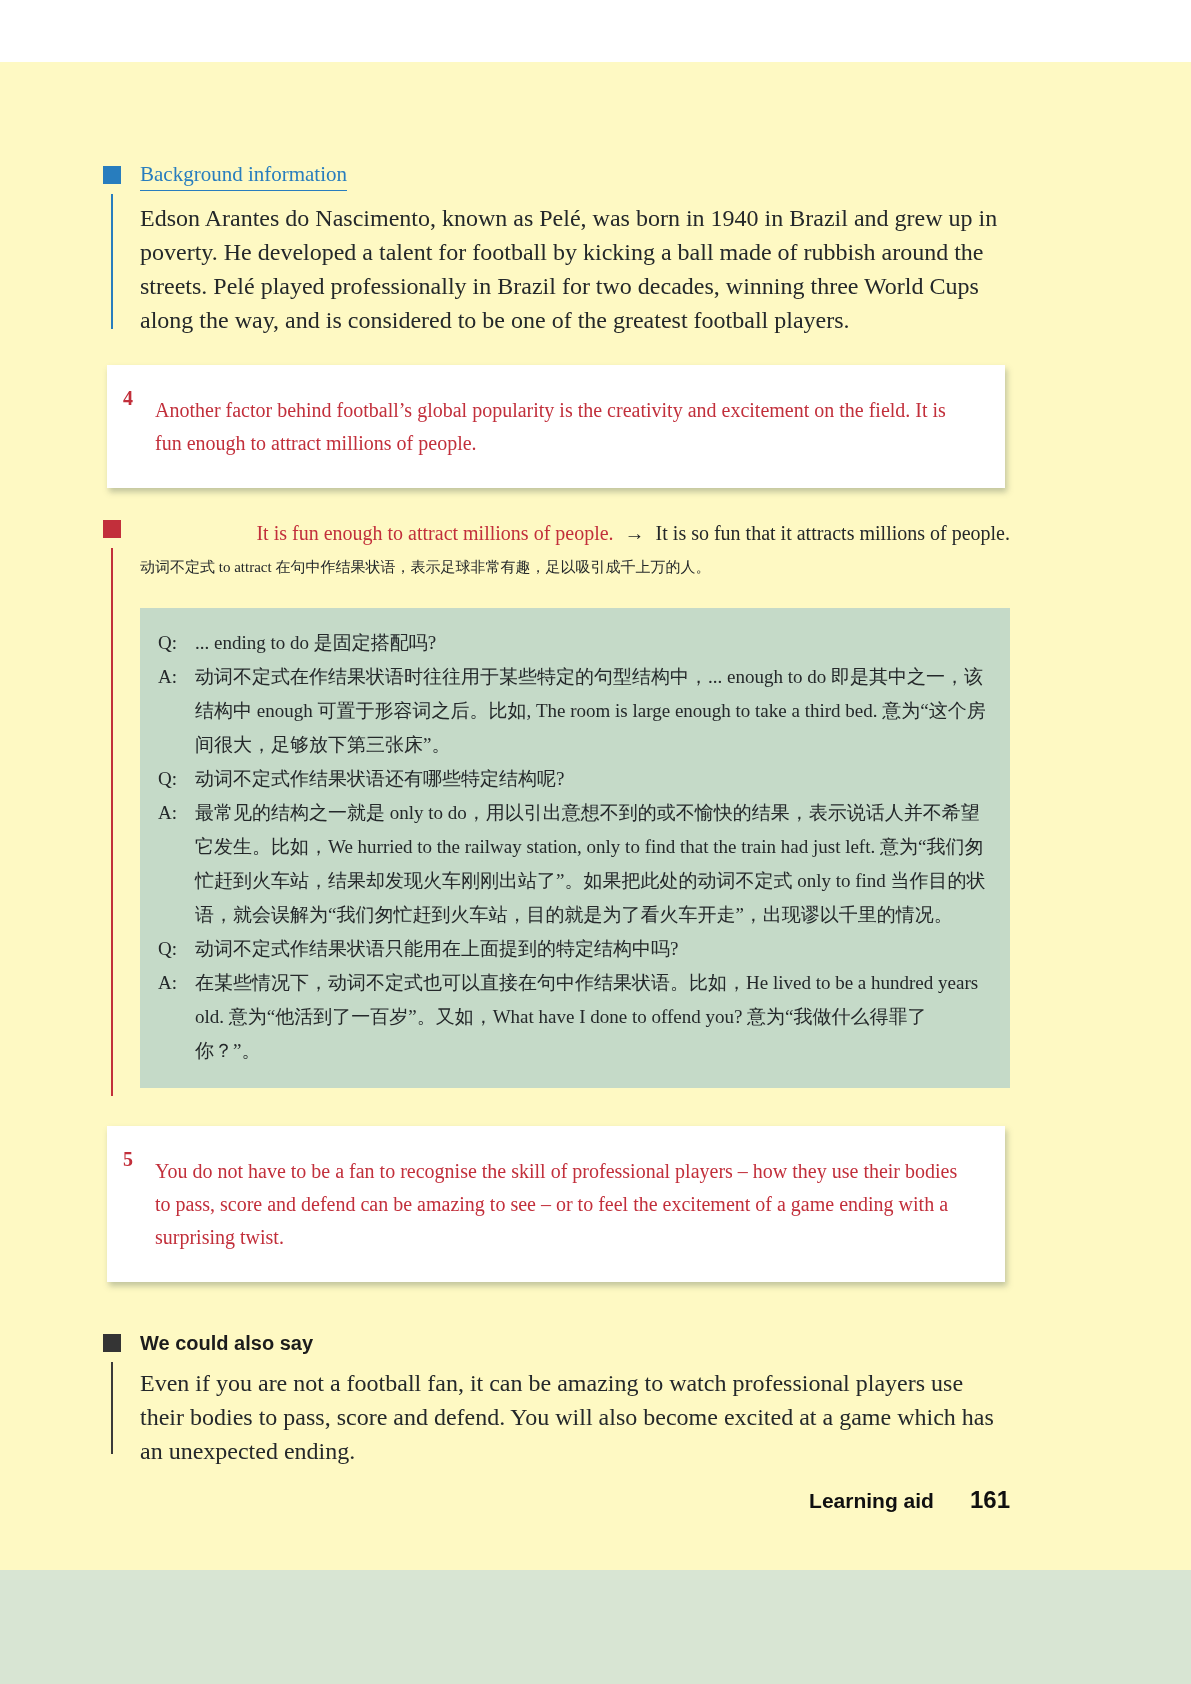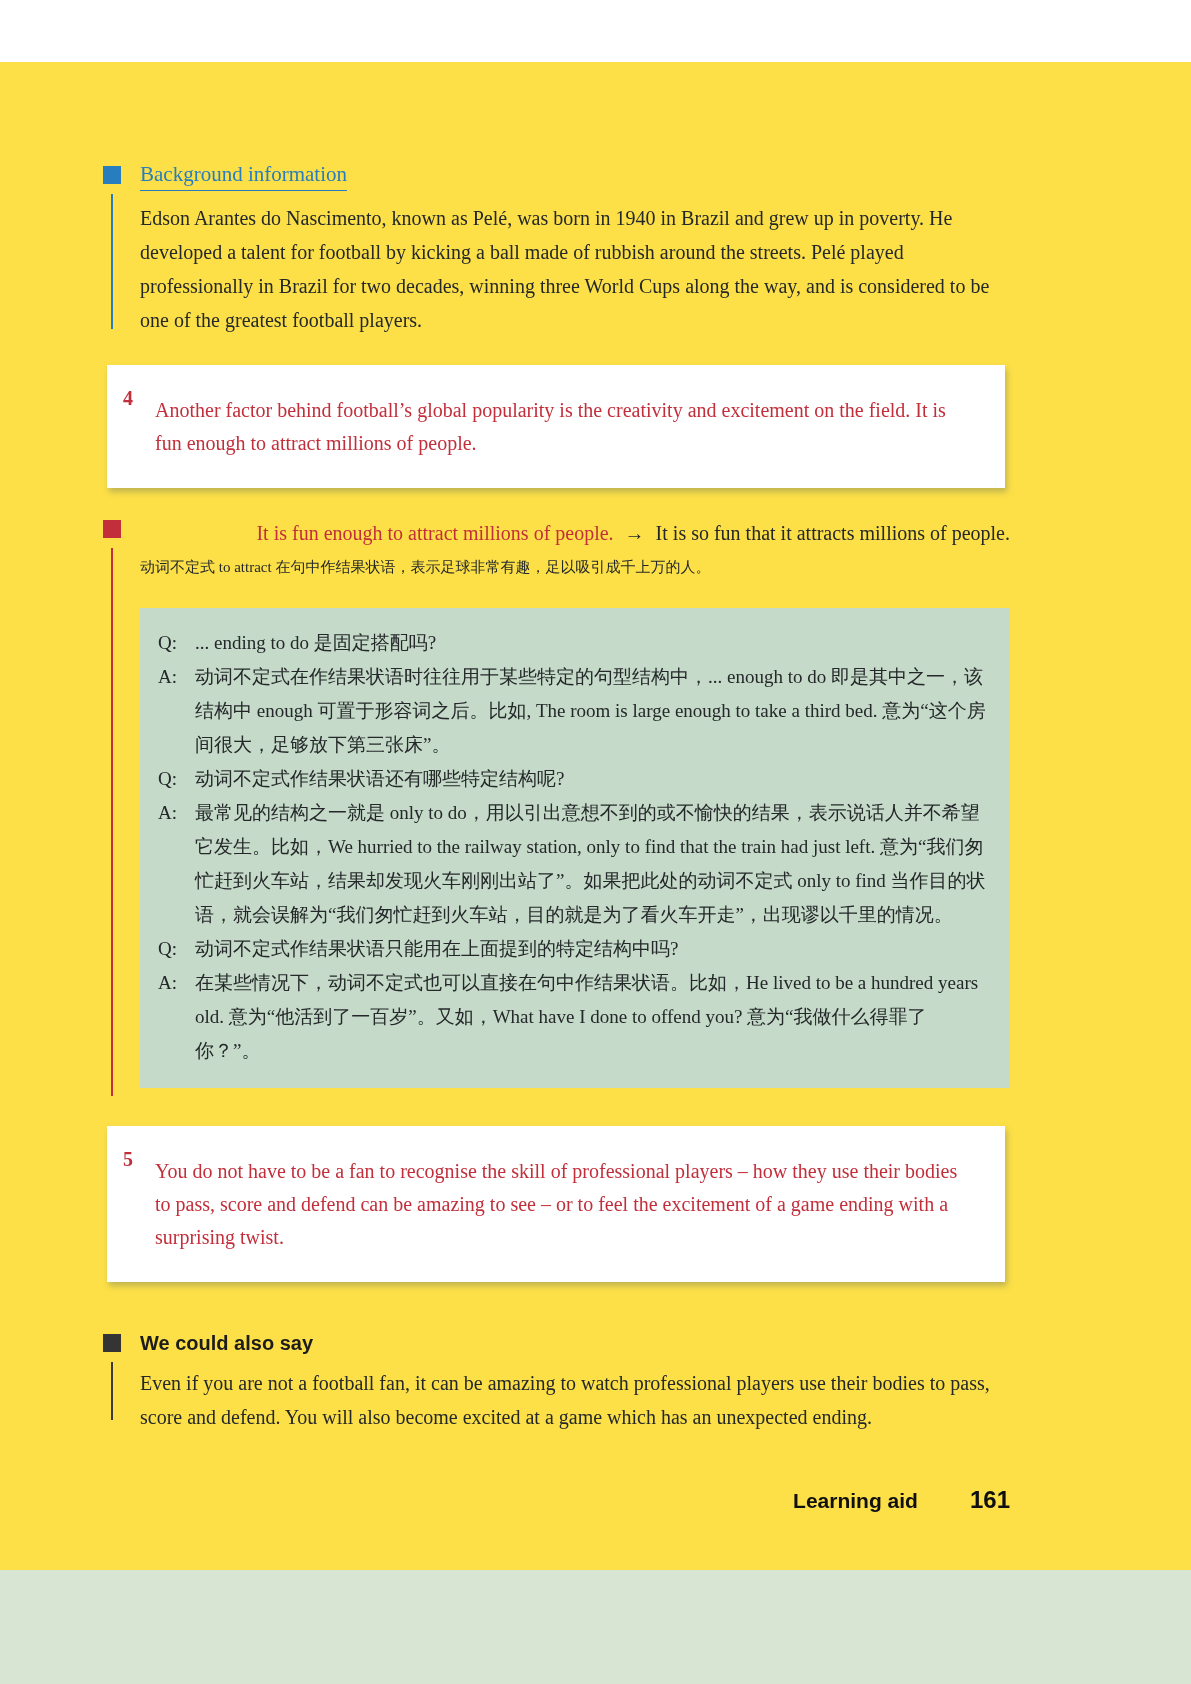--- a/index.html
+++ b/index.html
@@ -1,20 +1,20 @@
 <!DOCTYPE html>
 <html><head>
 <meta charset="utf-8">
 <style>
   html,body{margin:0;padding:0;}
   .page{
     position:relative;
     width:1191px;
     height:1684px;
-    background:#fde047;
+    background:#fef9c3;
     font-family:"Liberation Serif","DejaVu Serif",serif;
     color:#24282a;
     overflow:hidden;
   }
   .top-band{height:62px;background:#ffffff;}
   .bottom-band{position:absolute;left:0;right:0;bottom:0;height:114px;background:#d8e5d3;}
 
   
   .info-section{position:relative;margin:0 181px 0 103px;padding-left:37px;}
   .marker{position:absolute;left:0;top:4px;width:18px;height:18px;}
@@ -24,21 +24,21 @@
   .vline{position:absolute;left:8px;width:2px;}
   .blue-line{top:32px;bottom:8px;background:#287dbe;}
   .red-line{top:32px;bottom:-8px;background:#c22f3b;}
   .black-line{top:32px;bottom:14px;background:#3a3a3a;}
 
   .info-section.blue{margin-top:100px;}
   .info-heading{
     display:inline-block;margin:0;font-size:21px;font-weight:normal;
     color:#287dbe;border-bottom:1.5px solid #287dbe;padding-bottom:3px;
   }
-  .body-text{font-size:20px;line-height:34px;margin:10px 0 0;}
+  .body-text{font-size:24px;line-height:34px;margin:10px 0 0;}
 
   
   .note-box{
     margin:28px 186px 0 107px;background:#ffffff;
     padding:17px 20px 16px 16px;
     box-shadow:2px 4px 6px rgba(95,110,95,0.38);
     display:flex;gap:10px;
   }
   .note-box.second{margin-top:38px;}
   .note-num{font-weight:bold;color:#c22f3b;font-size:20px;line-height:33px;}
@@ -59,21 +59,21 @@
   .info-section.black{margin-top:48px;}
   .cas-heading{
     font-family:"Liberation Sans",sans-serif;font-size:20px;font-weight:bold;
     margin:0;color:#1c1c1c;line-height:26px;
   }
   .info-section.black .body-text{margin-top:10px;}
 
   
   .footer{
     position:absolute;top:1486px;right:181px;
-    display:flex;align-items:baseline;gap:52px;
+    display:flex;align-items:baseline;gap:36px;
     font-family:"Liberation Sans",sans-serif;font-weight:bold;color:#101010;text-align:center;
   }
   .footer-label{font-size:21px;}
   .footer-num{font-size:24px;}
 </style>
 </head>
 <body>
 
 <div class="page">
 

